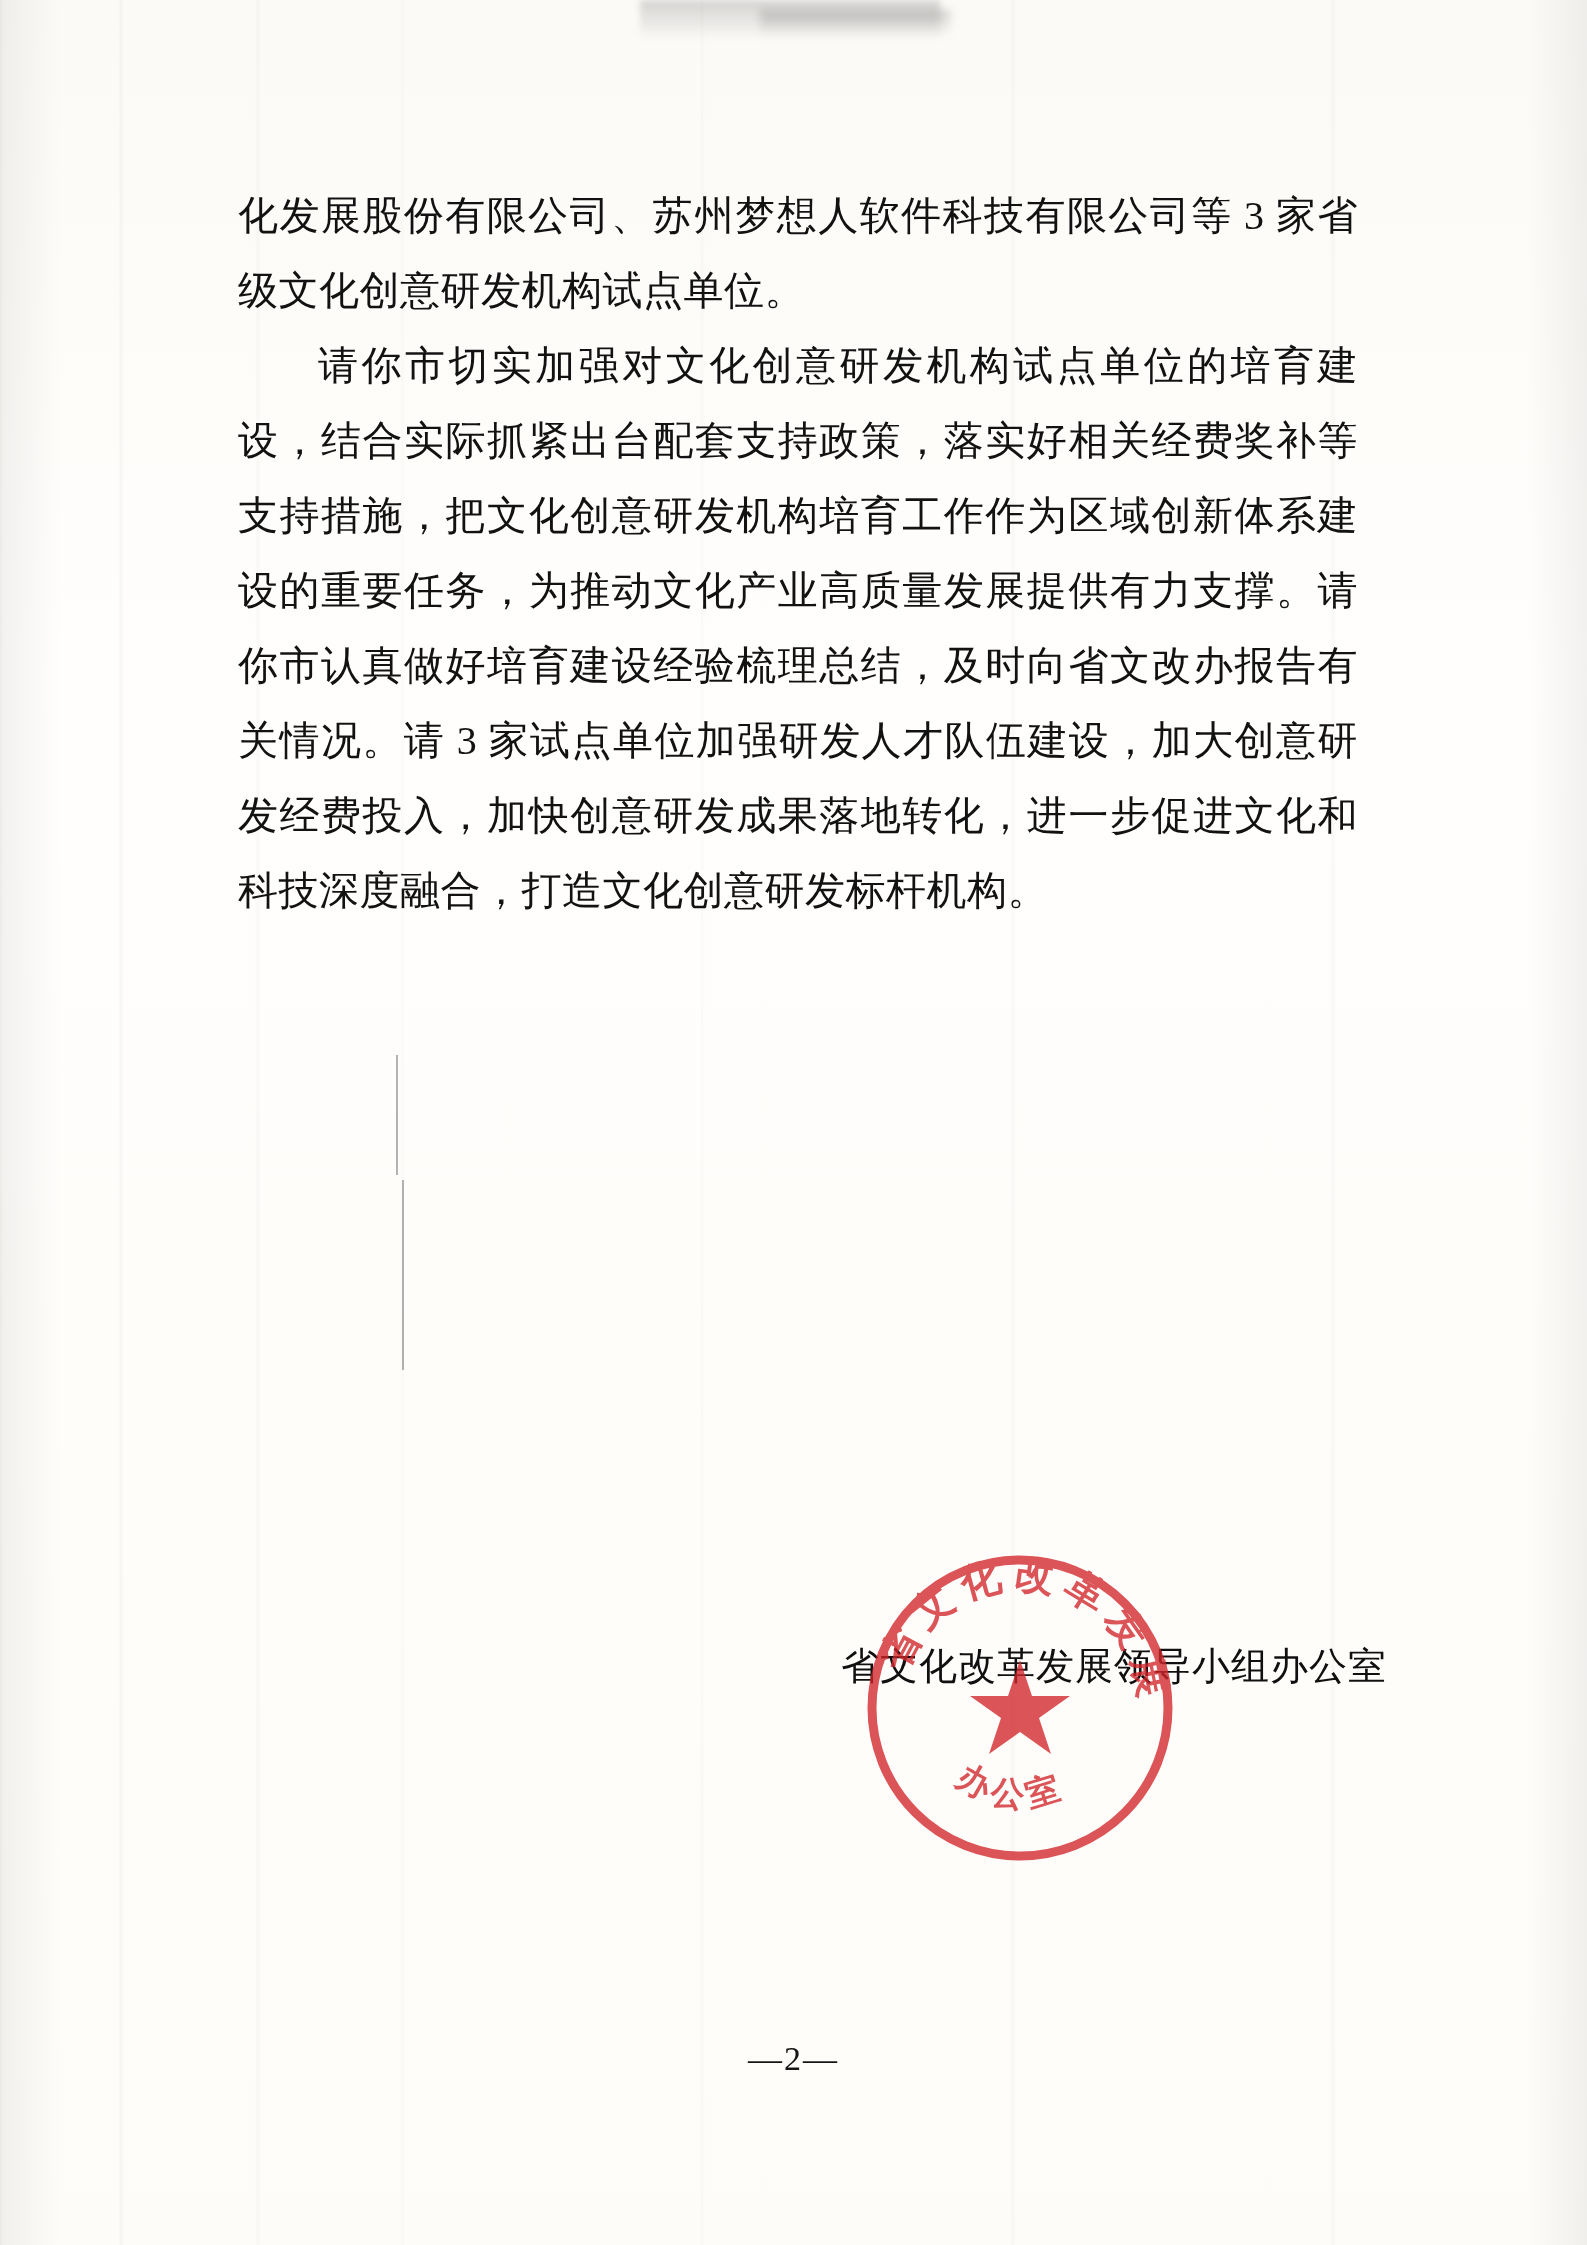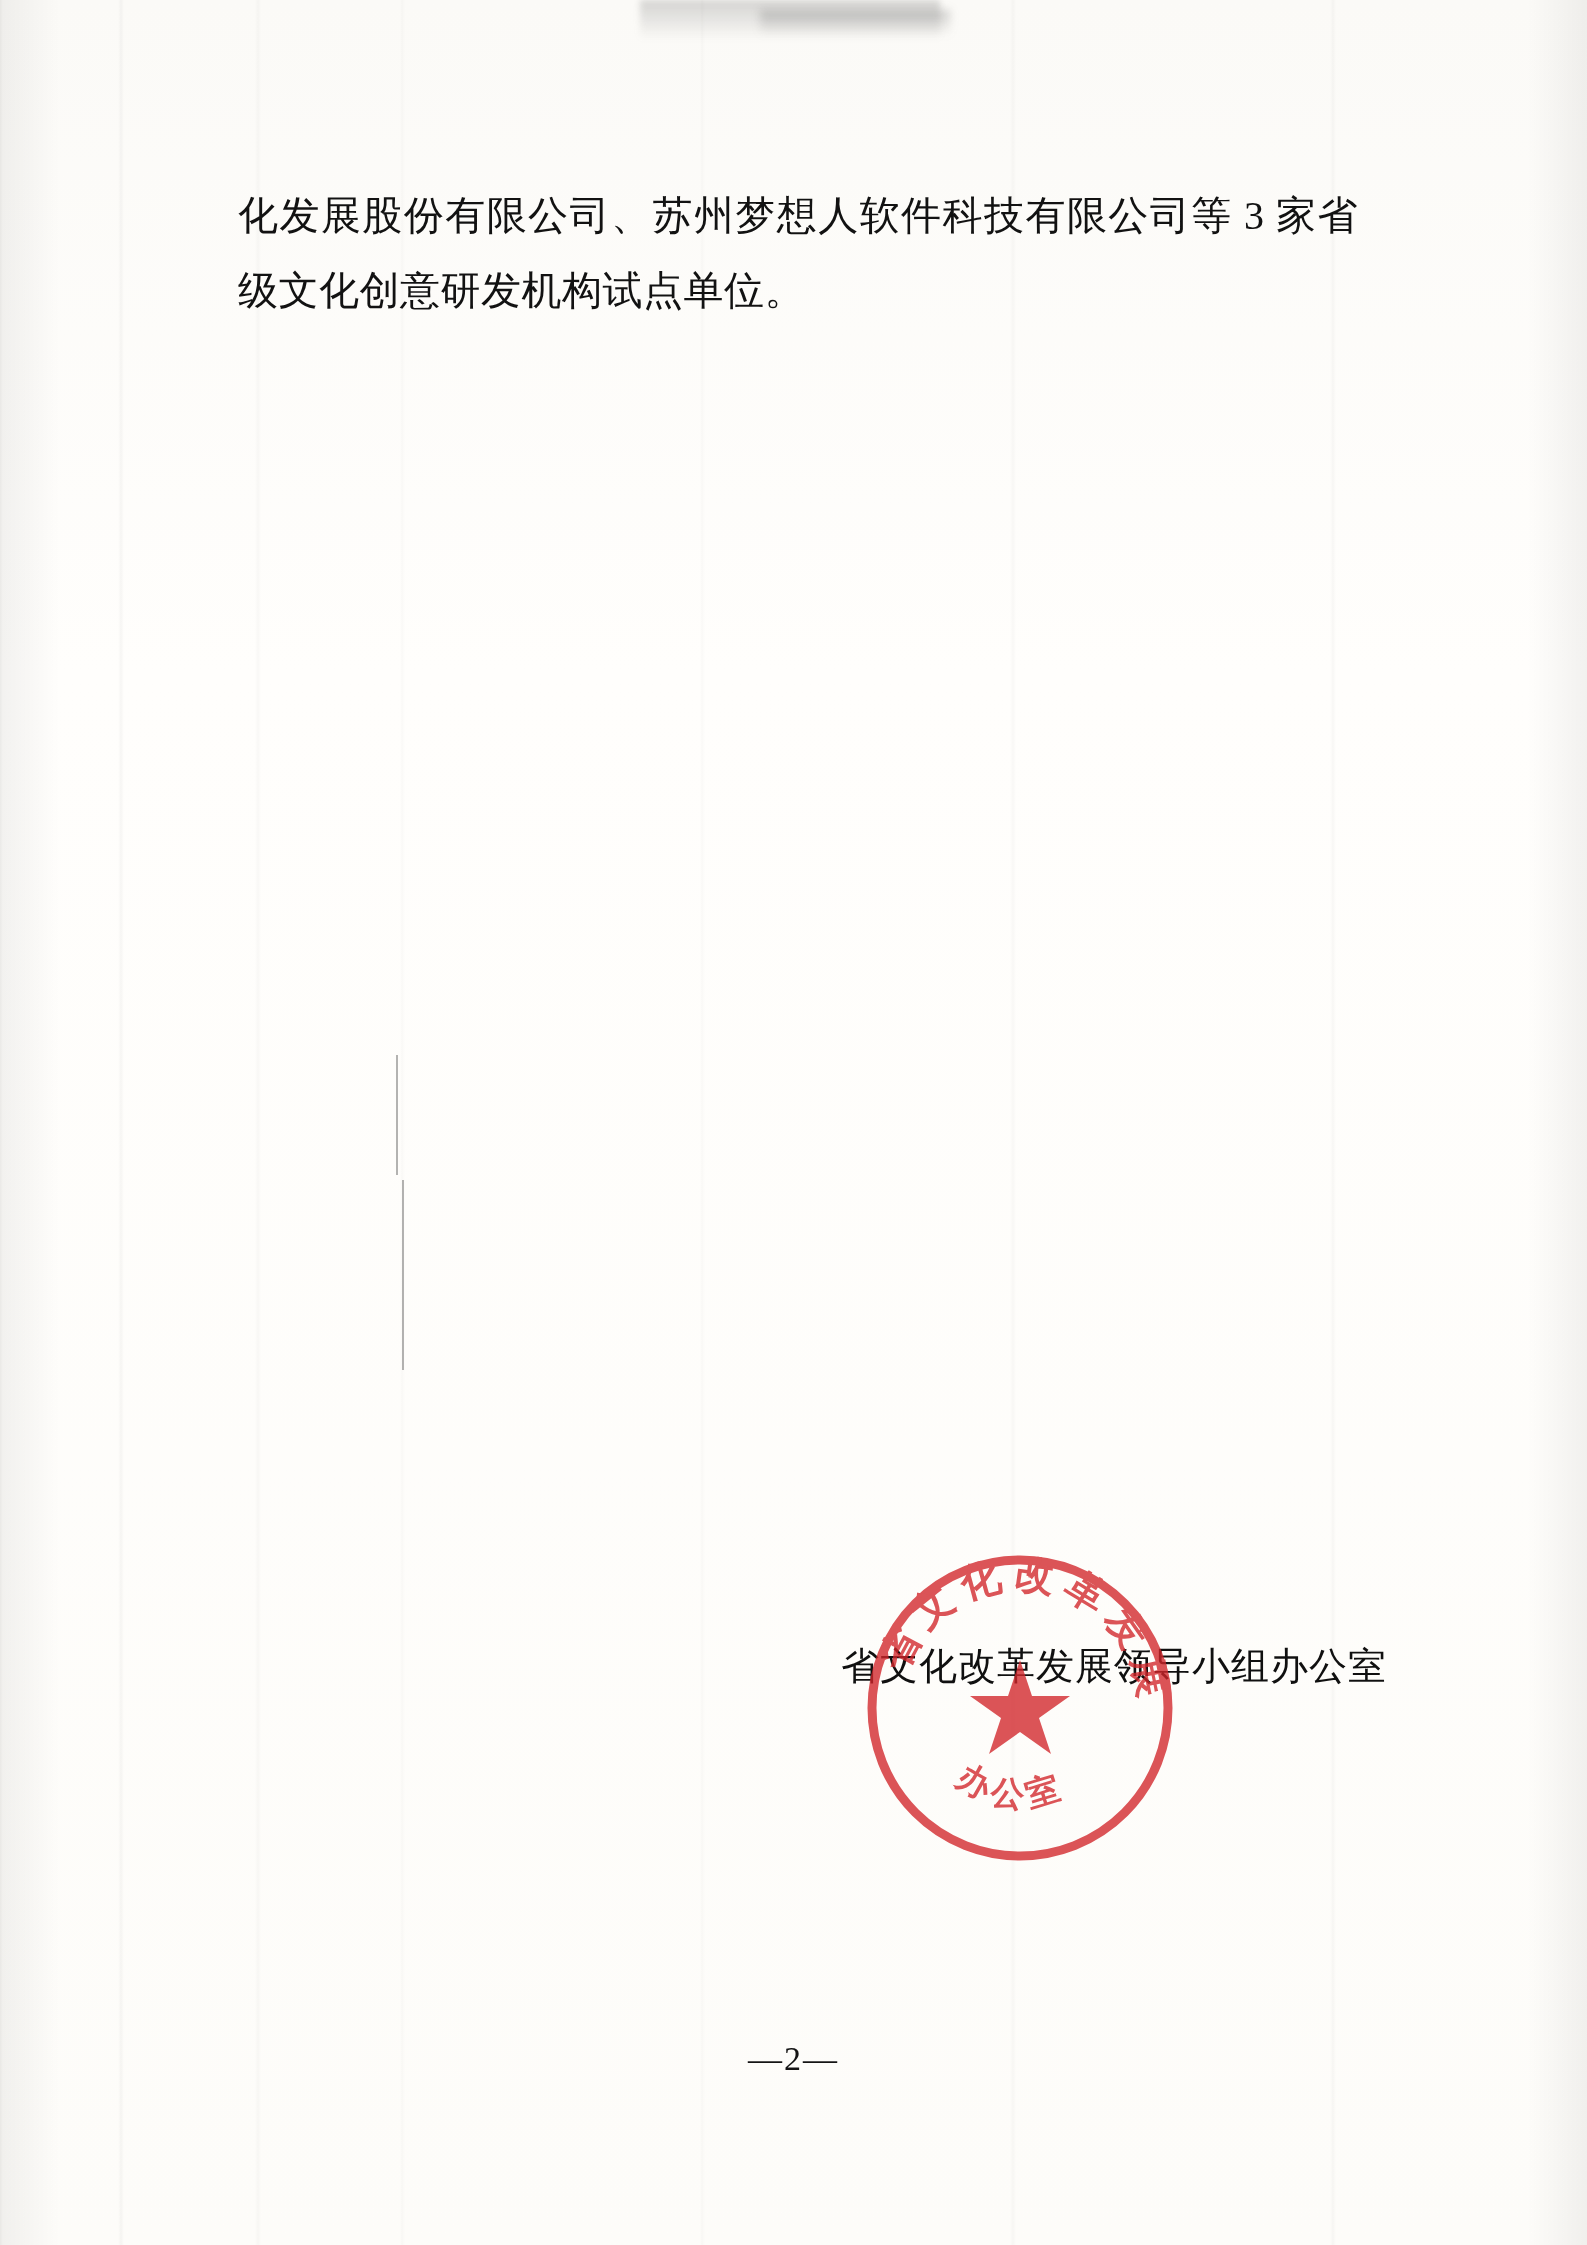--- a/index.html
+++ b/index.html
@@ -133,20 +133,21 @@
 <div class="page">
 
   <div class="paper-texture"></div>
   <div class="edge-shade-left"></div>
   <div class="edge-shade-right"></div>
   <div class="top-smudge"></div>
   <div class="top-smudge2"></div>
 
   <div class="body-text">
     <p class="para">化发展股份有限公司、苏州梦想人软件科技有限公司等 3 家省级文化创意研发机构试点单位。</p>
+    <p class="para indent">请你市切实加强对文化创意研发机构试点单位的培育建设，结合实际抓紧出台配套支持政策，落实好相关经费奖补等支持措施，把文化创意研发机构培育工作作为区域创新体系建设的重要任务，为推动文化产业高质量发展提供有力支撑。请你市认真做好培育建设经验梳理总结，及时向省文改办报告有关情况。请 3 家试点单位加强研发人才队伍建设，加大创意研发经费投入，加快创意研发成果落地转化，进一步促进文化和科技深度融合，打造文化创意研发标杆机构。</p>
   </div>
 
   <div class="stray-mark" style="left:396px; top:1055px; width:2px; height:120px;"></div>
   <div class="stray-mark" style="left:402px; top:1180px; width:2px; height:190px;"></div>
 
   <div class="sig-block">
     <div>省文化改革发展领导小组办公室</div>
   </div>
 
   <div class="seal">

